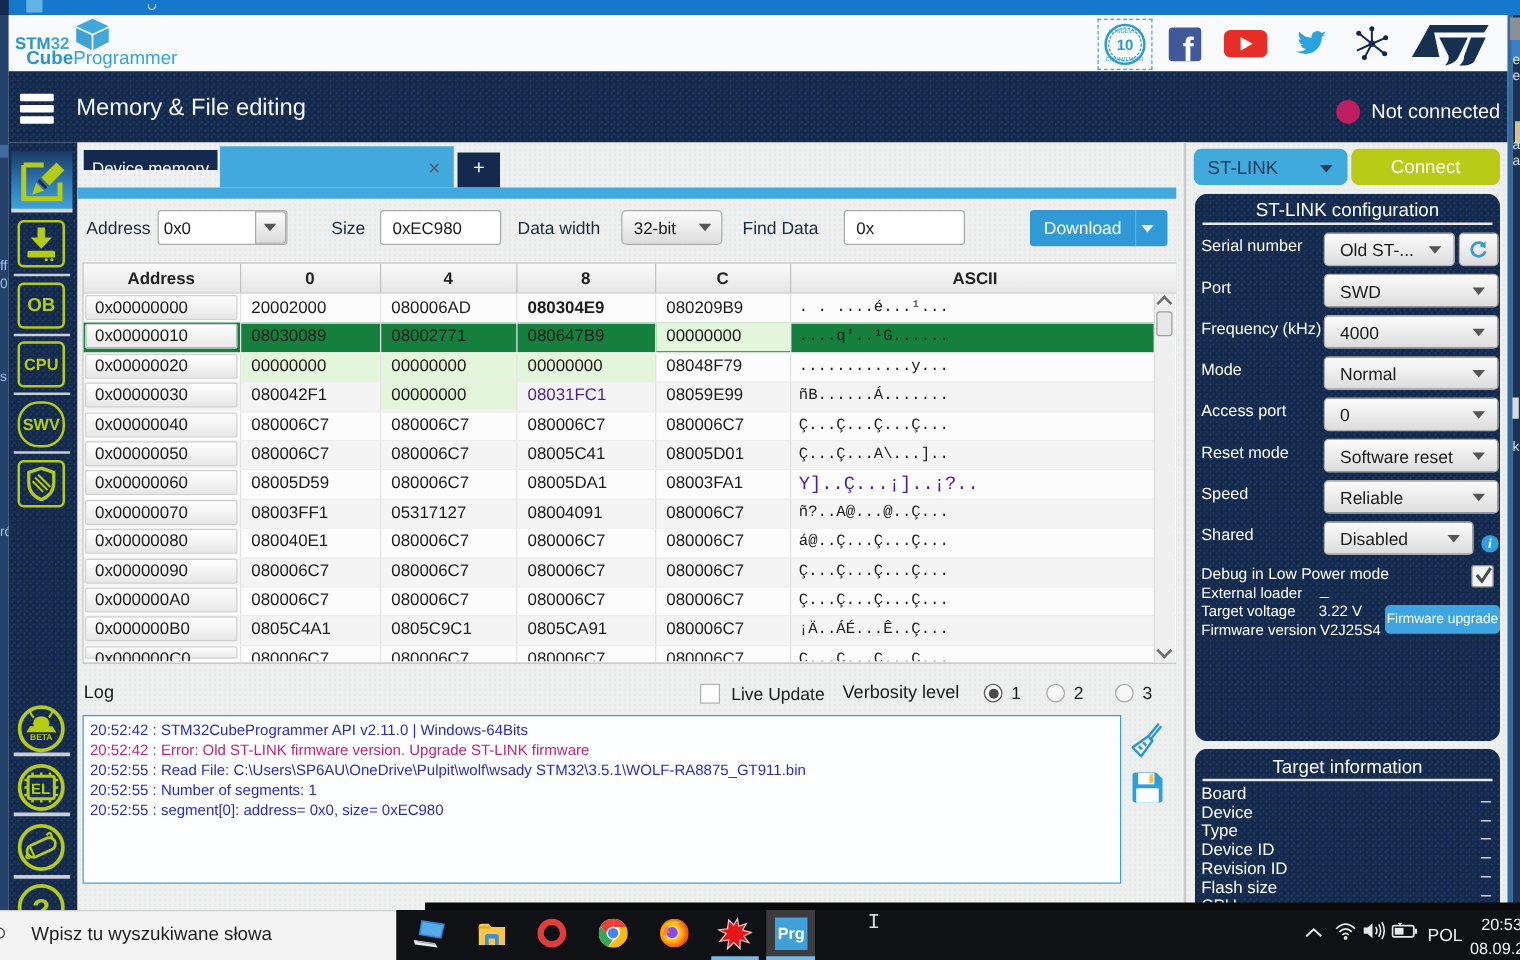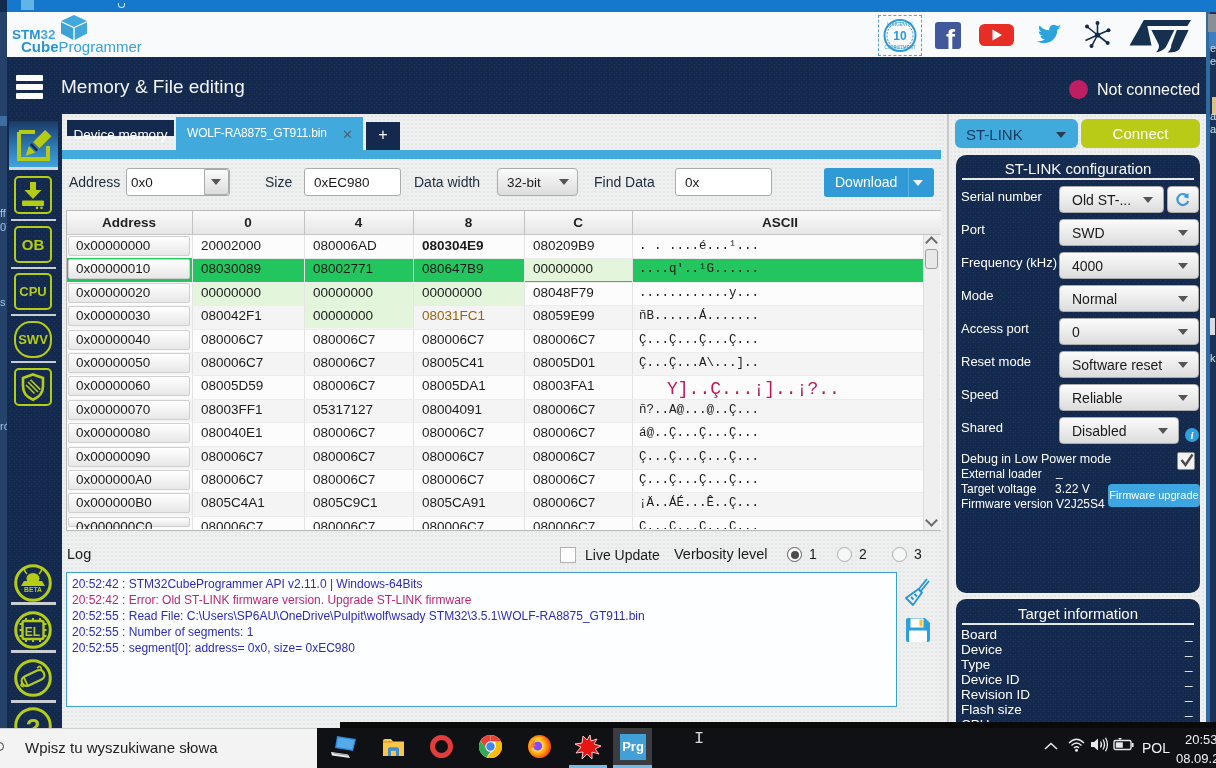--- a/index.html
+++ b/index.html
@@ -149,21 +149,20 @@
     </g>
 </svg>
 <div class="abs" style="left:11px;top:700px;width:45px;height:2.5px;background:#c9ced4;"></div>
 <svg class="abs" style="left:13px;top:706px;" width="40" height="40" viewBox="0 0 40 40">
 <circle cx="20" cy="20" r="17.3" fill="none" stroke="#b5cc15" stroke-width="3"></circle>
 <text x="20" y="30" font-size="24" font-weight="bold" fill="#b5cc15" text-anchor="middle" font-family="Liberation Sans">?</text>
 </svg>
 <div class="abs ltdots" style="left:62px;top:114px;width:886px;height:614px;background-color:#eef0f0;"></div>
 <div class="abs navy" style="left:67px;top:120px;width:107px;height:16px;color:#fff;font-size:13.5px;text-align:center;line-height:30px;">Device memory</div>
 <div class="abs" style="left:176px;top:117px;width:187px;height:33px;background:#41a9dc;color:#fff;font-size:12px;line-height:33px;white-space:nowrap;">
-    <span style="position:absolute;left:11px;letter-spacing:-0.2px;">WOLF-RA8875_GT911.bin</span>
     <span style="position:absolute;left:166px;top:1px;color:#55606a;font-size:13px;">✕</span>
   </div>
 <div class="abs navy" style="left:366px;top:122px;width:34px;height:28px;color:#fff;font-size:16px;text-align:center;line-height:26px;">+</div>
 <div class="abs" style="left:62px;top:150px;width:886px;height:9px;background:#41a9dc;"></div>
 <div class="abs" style="left:69px;top:174px;font-size:14px;color:#1c2a3a;">Address</div>
 <div class="abs" style="left:126px;top:168px;width:104px;height:28px;background:#fff;border:1px solid #ababab;border-radius:3px;"></div>
 <div class="abs" style="left:131px;top:175px;font-size:13.5px;color:#1a1a1a;">0x0</div>
 <div class="abs ddl" style="left:204px;top:169px;width:25px;height:26px;border-radius:0 3px 3px 0;"></div>
 <div class="caret" style="left:211px;top:179px;"></div>
 <div class="abs" style="left:265px;top:174px;font-size:14px;color:#1c2a3a;">Size</div>
@@ -196,21 +195,21 @@
 <div class="abs" style="left:632px;top:211px;width:1px;height:24px;background:#c2c2c2;"></div>
 <div class="abs" style="left:67px;top:235.0px;width:861px;height:23.4px;background:#fcfcfc;">
 <span style="position:absolute;left:1px;top:1px;width:122px;height:20px;background:linear-gradient(#ffffff,#e7e7e7);border:1px solid #cfcfcf;border-radius:2px;"></span>
 <span style="position:absolute;left:9px;top:3px;font-size:13.5px;color:#1b1b1b;">0x00000000</span>
 <span style="position:absolute;left:134px;top:3px;font-size:13.5px;color:#1b1b1b;">20002000</span>
 <span style="position:absolute;left:246px;top:3px;font-size:13.5px;color:#1b1b1b;">080006AD</span>
 <span style="position:absolute;left:355px;top:3px;font-size:13.5px;color:#1b1b1b;font-weight:bold;">080304E9</span>
 <span style="position:absolute;left:466px;top:3px;font-size:13.5px;color:#1b1b1b;">080209B9</span>
 <span style="position:absolute;left:572px;top:4px;font-size:12.5px;font-family:'Liberation Mono',monospace;color:#1b1b1b;white-space:pre;">. . ....é...¹...</span>
 </div>
-<div class="abs" style="left:67px;top:258.4px;width:861px;height:23.4px;background:#22c55e;">
+<div class="abs" style="left:67px;top:258.4px;width:861px;height:23.4px;background:#15803d;">
 <span style="position:absolute;left:1px;top:1px;width:122px;height:20px;background:linear-gradient(#ffffff,#e7e7e7);border:1px solid #cfcfcf;border-radius:2px;"></span>
 <span style="position:absolute;left:9px;top:3px;font-size:13.5px;color:#1b1b1b;">0x00000010</span>
 <span style="position:absolute;left:134px;top:3px;font-size:13.5px;color:#1b1b1b;">08030089</span>
 <span style="position:absolute;left:246px;top:3px;font-size:13.5px;color:#1b1b1b;">08002771</span>
 <span style="position:absolute;left:355px;top:3px;font-size:13.5px;color:#1b1b1b;">080647B9</span>
 <span style="position:absolute;left:458px;top:0;width:108px;height:23px;background:#e3f5da;"></span>
 <span style="position:absolute;left:466px;top:3px;font-size:13.5px;color:#1b1b1b;">00000000</span>
 <span style="position:absolute;left:572px;top:4px;font-size:12.5px;font-family:'Liberation Mono',monospace;color:#1b1b1b;white-space:pre;">....q'..¹G......</span>
 </div>
 <div class="abs" style="left:67px;top:281.8px;width:861px;height:23.4px;background:#fcfcfc;">
@@ -224,21 +223,21 @@
 <span style="position:absolute;left:355px;top:3px;font-size:13.5px;color:#1b1b1b;">00000000</span>
 <span style="position:absolute;left:466px;top:3px;font-size:13.5px;color:#1b1b1b;">08048F79</span>
 <span style="position:absolute;left:572px;top:4px;font-size:12.5px;font-family:'Liberation Mono',monospace;color:#1b1b1b;white-space:pre;">............y...</span>
 </div>
 <div class="abs" style="left:67px;top:305.2px;width:861px;height:23.4px;background:#f4f4f4;">
 <span style="position:absolute;left:1px;top:1px;width:122px;height:20px;background:linear-gradient(#ffffff,#e7e7e7);border:1px solid #cfcfcf;border-radius:2px;"></span>
 <span style="position:absolute;left:9px;top:3px;font-size:13.5px;color:#1b1b1b;">0x00000030</span>
 <span style="position:absolute;left:134px;top:3px;font-size:13.5px;color:#1b1b1b;">080042F1</span>
 <span style="position:absolute;left:238px;top:0;width:109px;height:23px;background:#e3f5da;"></span>
 <span style="position:absolute;left:246px;top:3px;font-size:13.5px;color:#1b1b1b;">00000000</span>
-<span style="position:absolute;left:355px;top:3px;font-size:13.5px;color:#a16207;">08031FC1</span>
+<span style="position:absolute;left:355px;top:3px;font-size:13.5px;color:#4c1d95;">08031FC1</span>
 <span style="position:absolute;left:466px;top:3px;font-size:13.5px;color:#1b1b1b;">08059E99</span>
 <span style="position:absolute;left:572px;top:4px;font-size:12.5px;font-family:'Liberation Mono',monospace;color:#1b1b1b;white-space:pre;">ñB......Á.......</span>
 </div>
 <div class="abs" style="left:67px;top:328.6px;width:861px;height:23.4px;background:#fcfcfc;">
 <span style="position:absolute;left:1px;top:1px;width:122px;height:20px;background:linear-gradient(#ffffff,#e7e7e7);border:1px solid #cfcfcf;border-radius:2px;"></span>
 <span style="position:absolute;left:9px;top:3px;font-size:13.5px;color:#1b1b1b;">0x00000040</span>
 <span style="position:absolute;left:134px;top:3px;font-size:13.5px;color:#1b1b1b;">080006C7</span>
 <span style="position:absolute;left:246px;top:3px;font-size:13.5px;color:#1b1b1b;">080006C7</span>
 <span style="position:absolute;left:355px;top:3px;font-size:13.5px;color:#1b1b1b;">080006C7</span>
 <span style="position:absolute;left:466px;top:3px;font-size:13.5px;color:#1b1b1b;">080006C7</span>
@@ -253,21 +252,21 @@
 <span style="position:absolute;left:466px;top:3px;font-size:13.5px;color:#1b1b1b;">08005D01</span>
 <span style="position:absolute;left:572px;top:4px;font-size:12.5px;font-family:'Liberation Mono',monospace;color:#1b1b1b;white-space:pre;">Ç...Ç...A\...]..</span>
 </div>
 <div class="abs" style="left:67px;top:375.4px;width:861px;height:23.4px;background:#fcfcfc;">
 <span style="position:absolute;left:1px;top:1px;width:122px;height:20px;background:linear-gradient(#ffffff,#e7e7e7);border:1px solid #cfcfcf;border-radius:2px;"></span>
 <span style="position:absolute;left:9px;top:3px;font-size:13.5px;color:#1b1b1b;">0x00000060</span>
 <span style="position:absolute;left:134px;top:3px;font-size:13.5px;color:#1b1b1b;">08005D59</span>
 <span style="position:absolute;left:246px;top:3px;font-size:13.5px;color:#1b1b1b;">080006C7</span>
 <span style="position:absolute;left:355px;top:3px;font-size:13.5px;color:#1b1b1b;">08005DA1</span>
 <span style="position:absolute;left:466px;top:3px;font-size:13.5px;color:#1b1b1b;">08003FA1</span>
-<span style="position:absolute;left:600px;top:4px;font-size:18px;font-family:'Liberation Mono',monospace;color:#be185d;white-space:pre;">Y]..Ç...¡]..¡?..</span>
+<span style="position:absolute;left:572px;top:4px;font-size:15px;font-family:'Liberation Mono',monospace;color:#4c1d95;white-space:pre;">Y]..Ç...¡]..¡?..</span>
 </div>
 <div class="abs" style="left:67px;top:398.8px;width:861px;height:23.4px;background:#f4f4f4;">
 <span style="position:absolute;left:1px;top:1px;width:122px;height:20px;background:linear-gradient(#ffffff,#e7e7e7);border:1px solid #cfcfcf;border-radius:2px;"></span>
 <span style="position:absolute;left:9px;top:3px;font-size:13.5px;color:#1b1b1b;">0x00000070</span>
 <span style="position:absolute;left:134px;top:3px;font-size:13.5px;color:#1b1b1b;">08003FF1</span>
 <span style="position:absolute;left:246px;top:3px;font-size:13.5px;color:#1b1b1b;">05317127</span>
 <span style="position:absolute;left:355px;top:3px;font-size:13.5px;color:#1b1b1b;">08004091</span>
 <span style="position:absolute;left:466px;top:3px;font-size:13.5px;color:#1b1b1b;">080006C7</span>
 <span style="position:absolute;left:572px;top:4px;font-size:12.5px;font-family:'Liberation Mono',monospace;color:#1b1b1b;white-space:pre;">ñ?..A@...@..Ç...</span>
 </div>

